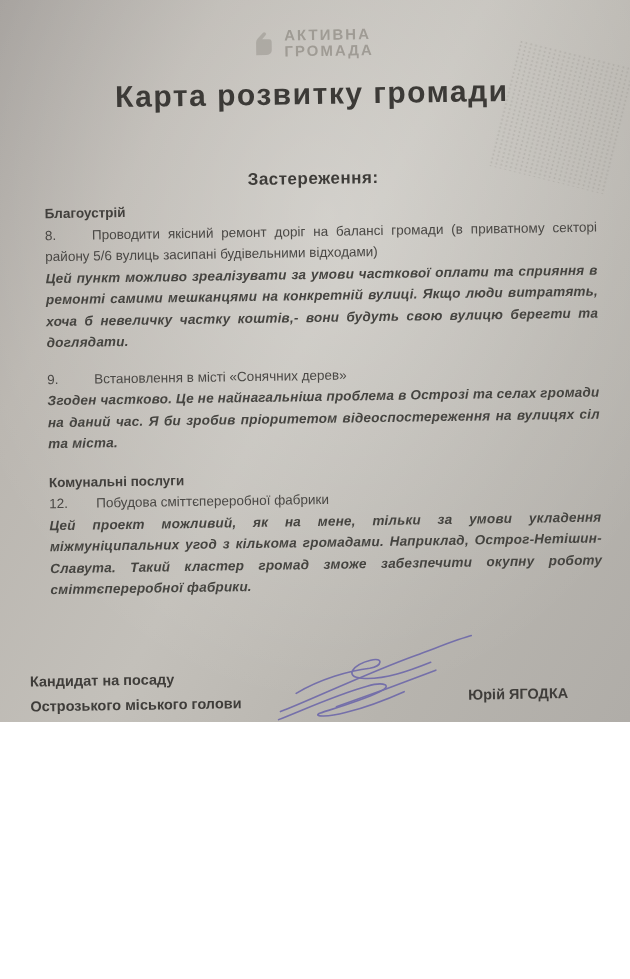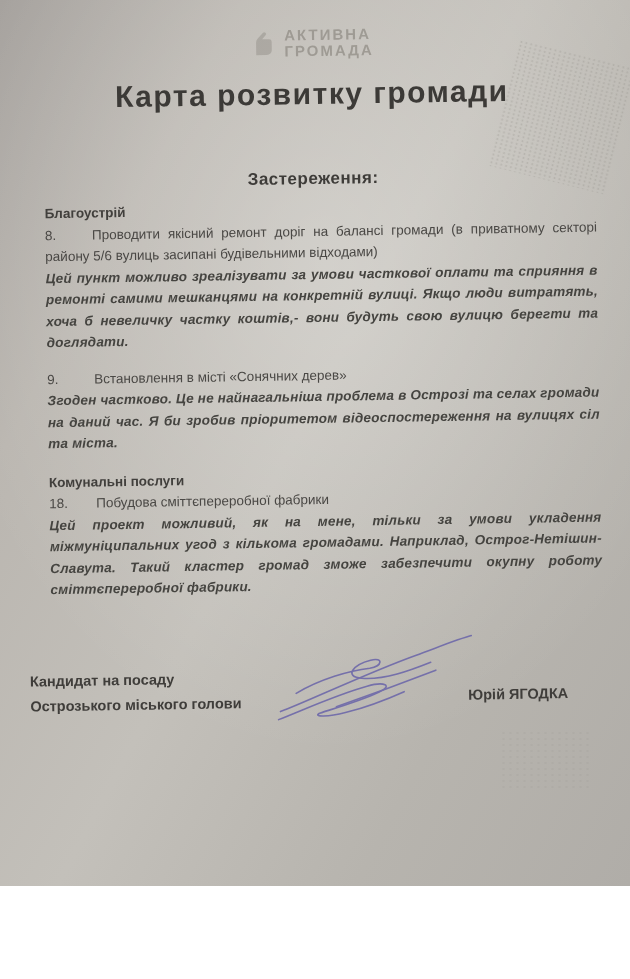--- a/index.html
+++ b/index.html
@@ -3,21 +3,21 @@
 <meta charset="utf-8">
 <style>
   html, body {
     margin: 0; padding: 0;
     width: 630px; height: 979px;
     overflow: hidden;
     font-family: "Liberation Sans", sans-serif;
   }
   .paper {
     position: relative;
-    width: 630px; height: 886px;
+    width: 630px; height: 722px;
     background:
       radial-gradient(ellipse 560px 700px at 52% 30%, rgba(255,255,252,0.28), rgba(255,255,252,0) 70%),
       linear-gradient(118deg, #a6a29e 0%, #bab6b0 22%, #c3c0ba 48%, #b7b4ae 75%, #b0ada8 100%);
     overflow: hidden;
   }
   
   .speckle {
     position: absolute;
     top: 52px; right: 8px;
     width: 120px; height: 130px;
@@ -160,21 +160,21 @@
       <p class="section-name">Благоустрій</p>
 
       <p class="question"><span class="num">8.</span><span>Проводити якісний ремонт доріг на балансі громади (в приватному секторі району 5/6 вулиць засипані будівельними відходами)</span></p>
       <p class="answer">Цей пункт можливо зреалізувати за умови часткової оплати та сприяння в ремонті самими мешканцями на конкретній вулиці. Якщо люди витратять, хоча б невеличку частку коштів,- вони будуть свою вулицю берегти та доглядати.</p>
 
       <p class="question gap-before"><span class="num">9.</span><span>Встановлення в місті «Сонячних дерев»</span></p>
       <p class="answer">Згоден частково. Це не найнагальніша проблема в Острозі та селах громади на даний час. Я би зробив пріоритетом відеоспостереження на вулицях сіл та міста.</p>
 
       <p class="section-name gap-before">Комунальні послуги</p>
 
-      <p class="question"><span class="num">18.</span><span>Побудова сміттєпереробної фабрики</span></p>
+      <p class="question"><span class="num">12.</span><span>Побудова сміттєпереробної фабрики</span></p>
       <p class="answer">Цей проект можливий, як на мене, тільки за умови укладення міжмуніципальних угод з кількома громадами. Наприклад, Острог-Нетішин-Славута. Такий кластер громад зможе забезпечити окупну роботу сміттєпереробної фабрики.</p>
 
     </div>
 
     <div class="sig-block">
       <div class="sig-role">
         <div>Кандидат на посаду</div>
         <div>Острозького міського голови</div>
       </div>
 

